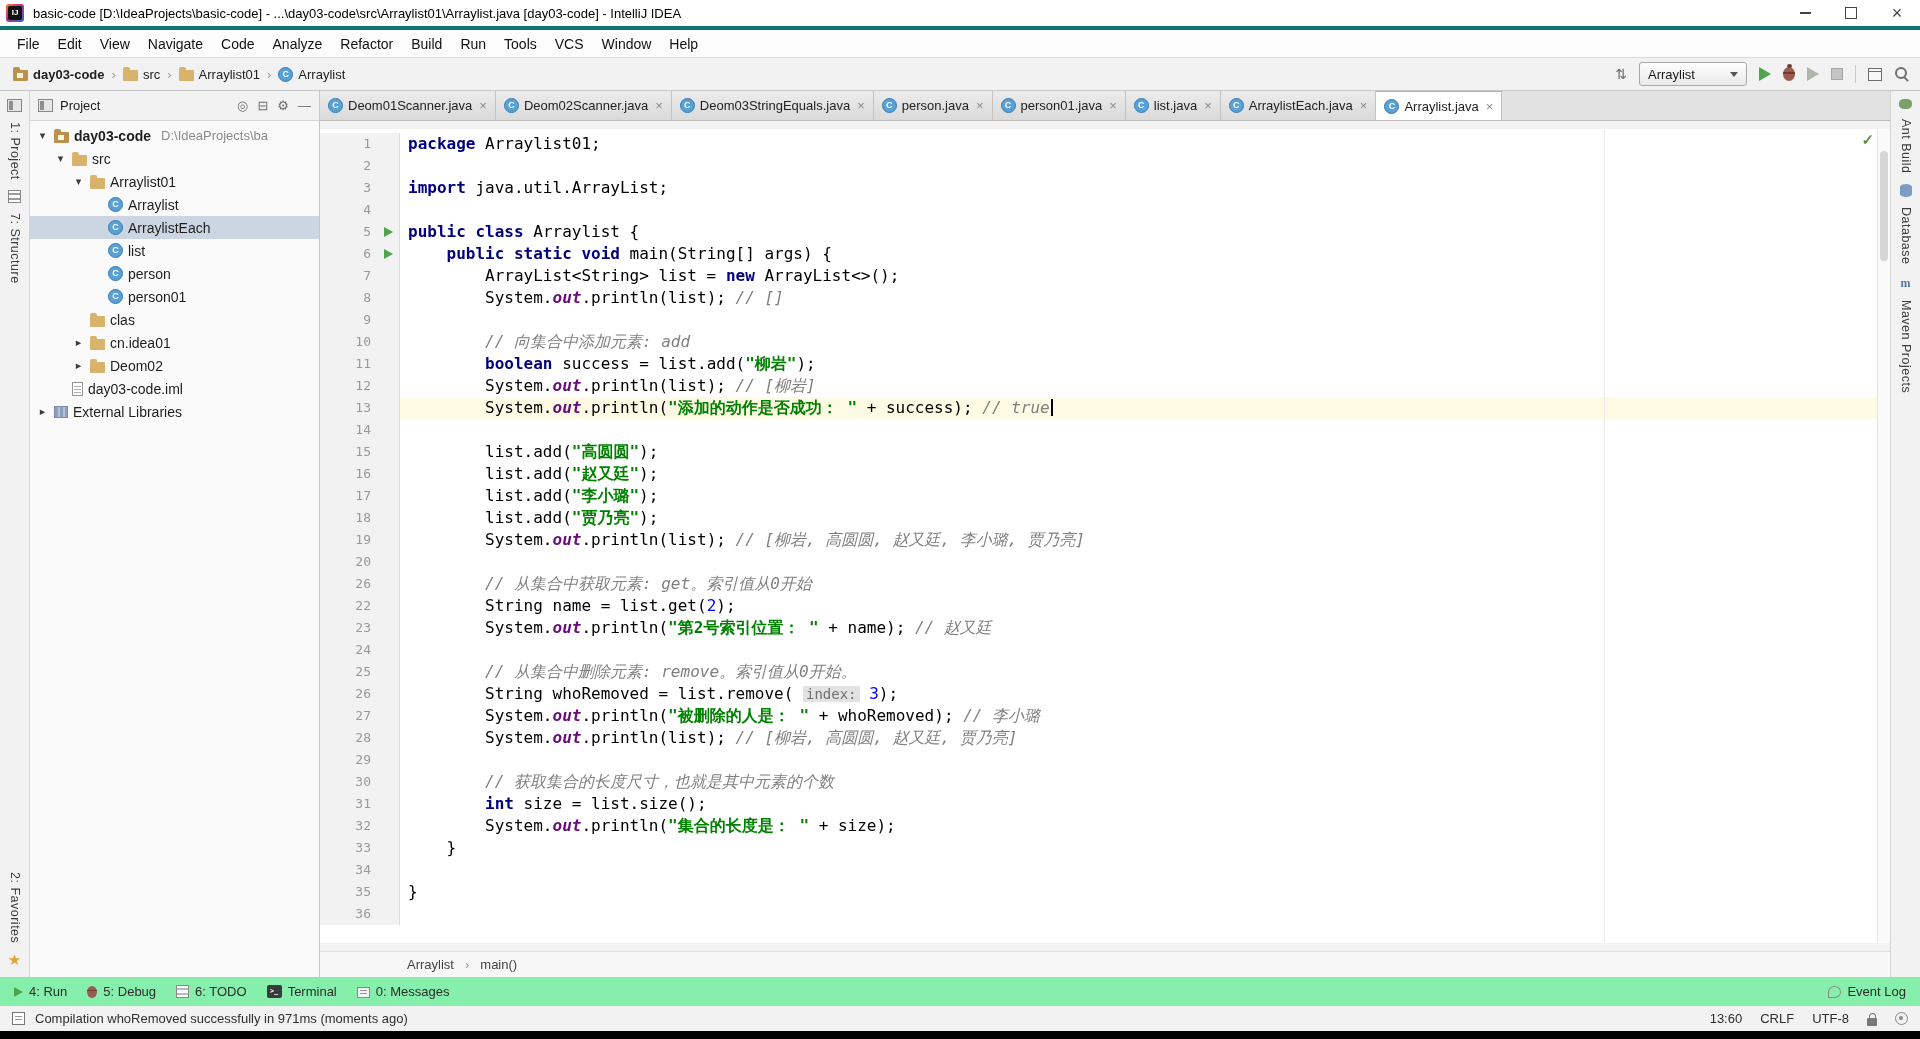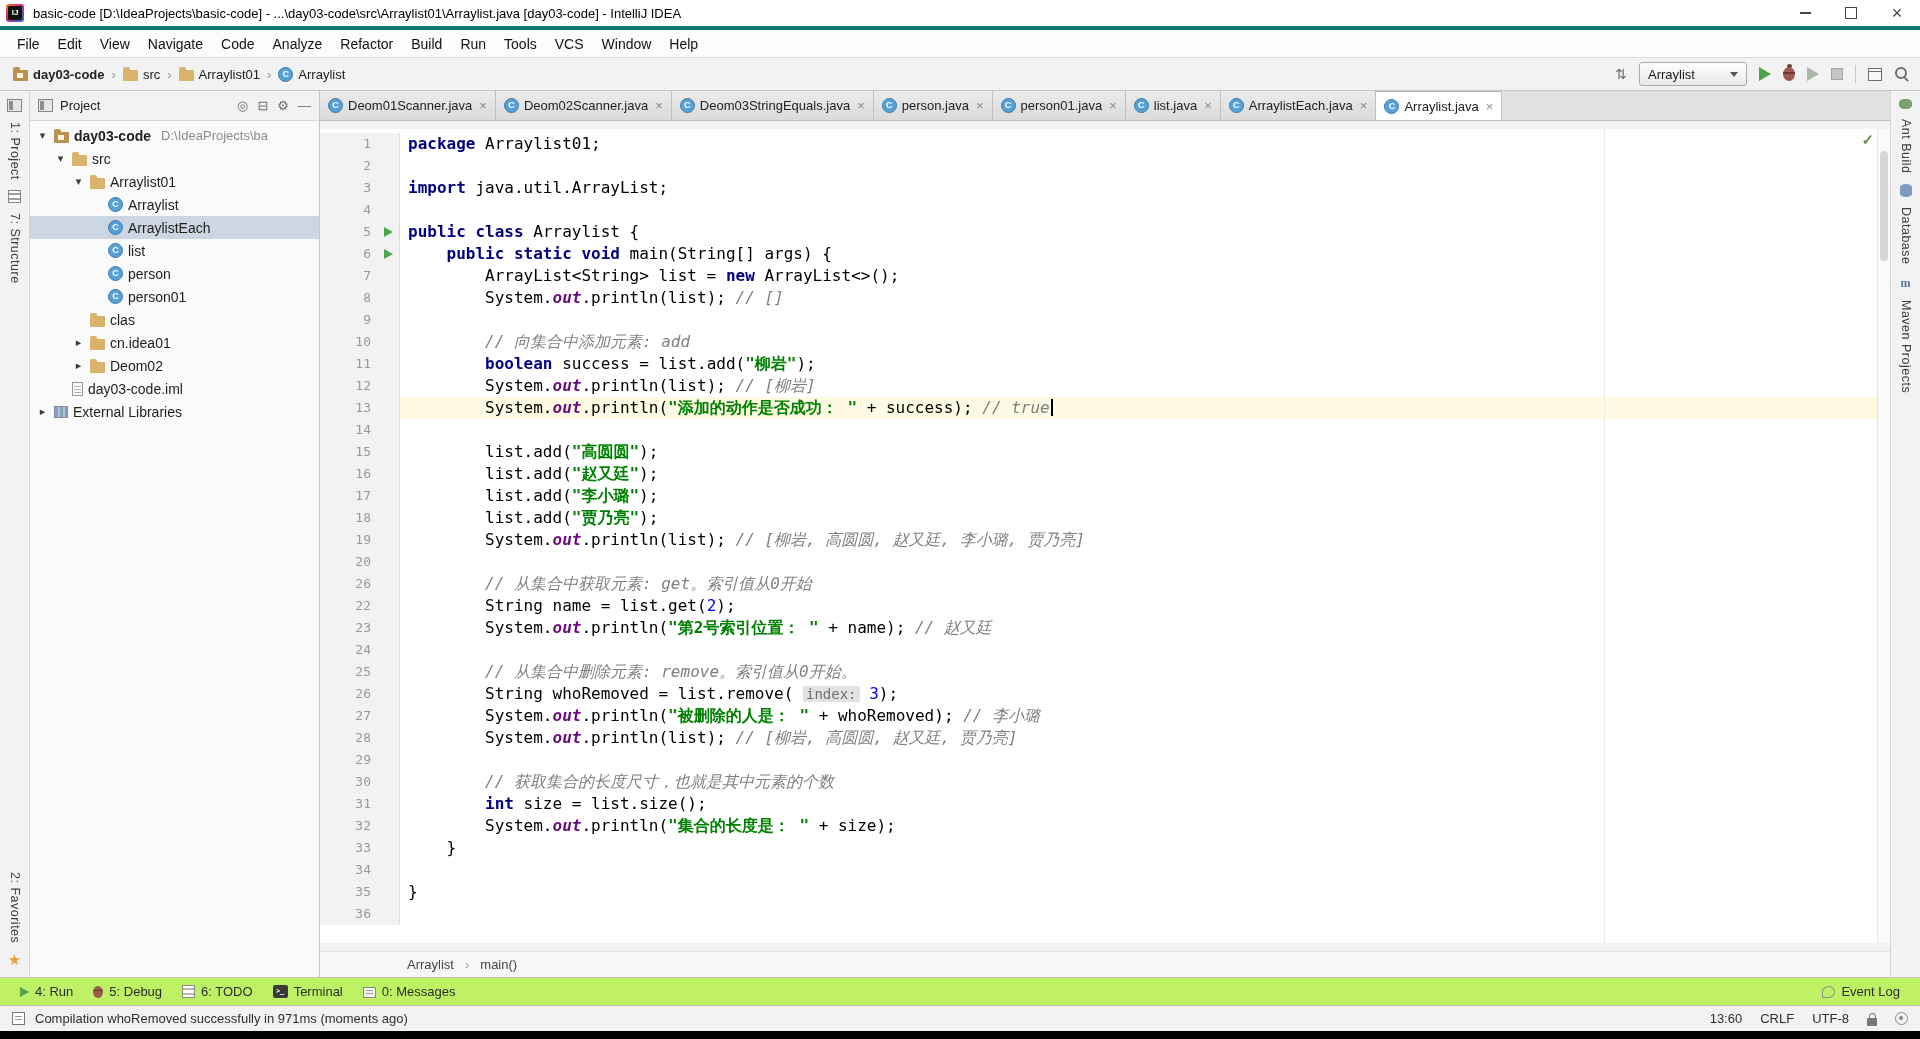--- a/index.html
+++ b/index.html
@@ -130,22 +130,22 @@
   .editor-check { position: absolute; top: 2px; right: 16px; color: #5e8f46; font-weight: bold; font-size: 15px; }
   .editor-check::after { content: "✓"; }
   .scrollbar { position: absolute; top: 0; right: 0; bottom: 0; width: 13px;
                background: #fafafa; border-left: 1px solid #e4e4e4; }
   .scrollbar .thumb { position: absolute; top: 22px; left: 2px; right: 2px; height: 110px; background: #d6d6d6; border-radius: 5px; }
   .crumbbar { height: 26px; background: #f7f7f7; border-top: 1px solid #e0e0e0;
               display: flex; align-items: center; gap: 8px; padding-left: 84px; font-size: 13px; color: #444; flex: none; }
   .crumb-item { padding: 1px 3px; }
 
   
-  .bottombar { height: 28px; background: #bef264; border-top: 1px solid #c6c6c6;
-               display: flex; align-items: center; padding: 0 20px; flex: none; }
+  .bottombar { height: 28px; background: #86efac; border-top: 1px solid #c6c6c6;
+               display: flex; align-items: center; padding: 0 14px; flex: none; }
   .bb-group { display: flex; align-items: center; gap: 20px; }
   .bb-group.right { margin-left: auto; }
   .bb-item { display: flex; align-items: center; gap: 6px; font-size: 13px; color: #2c2c2c; }
   .ic-run-small { width:0; height:0; border-left: 9px solid #4fa54f; border-top: 5px solid transparent; border-bottom: 5px solid transparent; }
   .ic-debug-small { width: 10px; height: 12px; background: #9c5b50; border-radius: 5px / 6px; }
   .ic-debug-small::before { content:""; position:absolute; left:0; right:0; top:4px; height:1.5px; background:#6e3c33; }
   .ic-todo { width: 13px; height: 13px; border: 1px solid #8a8a8a;
              background: linear-gradient(#fff 0 2px,#b9b9b9 2px 4px,#fff 4px 7px,#b9b9b9 7px 9px,#fff 9px); }
   .ic-terminal { width: 15px; height: 13px; background: #3a3a3a; border-radius: 2px; }
   .ic-terminal::after { content:">_"; position:absolute; inset:0; color:#fff; font: bold 7px/13px "DejaVu Sans Mono",monospace; text-align:center; }

